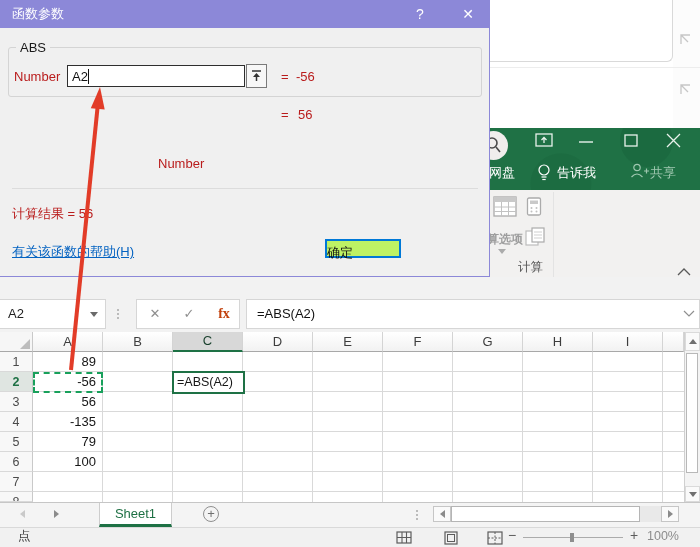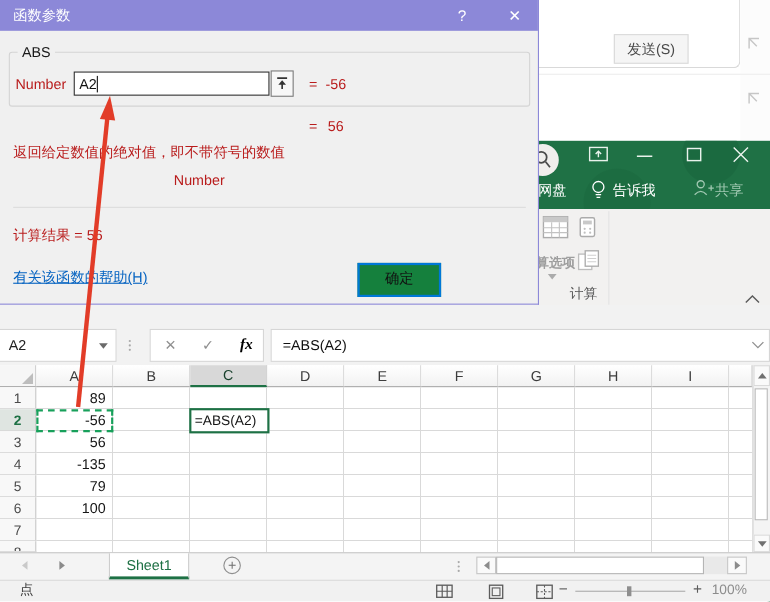--- a/index.html
+++ b/index.html
@@ -19,21 +19,21 @@
   .dimtext{color:#9fc7b0;font-size:13px;}
   
   .ribbon-content{left:486px;top:190px;width:214px;height:98px;background:#f2f1f0;border-bottom:1px solid #d5d5d5;}
   .gray12{font-size:12px;color:#9e9e9e;font-weight:bold;}
   .grp-label{font-size:12.5px;color:#565656;}
   .vsep{width:1px;background:#e3e3e3;}
   
   .fstrip{left:0;top:277px;width:700px;height:55px;background:#f2f2f2;}
   .fbox{background:#fff;border:1px solid #d6d6d6;}
   .gicon{color:#8f8f8f;font-size:13px;text-align:center;}
-  .fx{font-family:"Liberation Serif","DejaVu Serif",serif;font-style:italic;font-weight:700;color:#000000;font-size:14px;text-align:center;}
+  .fx{font-family:"Liberation Serif","DejaVu Serif",serif;font-weight:700;color:#c2410c;font-size:14px;text-align:center;}
   .tri-down{width:0;height:0;border-left:4px solid transparent;border-right:4px solid transparent;border-top:5px solid #6a6a6a;}
   .dotcol div{width:2px;height:2px;border-radius:50%;background:#a9a9a9;margin:2px 0;}
   
   .colhdr{top:332px;width:70px;height:20px;background:linear-gradient(#ffffff,#f2f2f2);border-right:1px solid #d4d4d4;border-bottom:1px solid #a8a8a8;text-align:center;line-height:19px;font-size:13px;color:#3d3d3d;}
   .colhdr.sel{background:#d8d8d8;border-bottom:2px solid #1e7145;color:#173f2b;line-height:18px;}
   .corner{left:0;top:332px;width:33px;height:20px;background:#f6f6f6;border-right:1px solid #c9c9c9;border-bottom:1px solid #a8a8a8;}
   .corner:after{content:"";position:absolute;right:2px;bottom:2px;width:0;height:0;border-left:10px solid transparent;border-bottom:10px solid #bdbdbd;}
   .rowhdr{left:0;width:33px;height:20px;background:#f8f8f8;border-right:1px solid #c9c9c9;border-bottom:1px solid #d9d9d9;text-align:center;line-height:20px;font-size:12.5px;color:#4a4a4a;}
   .rowhdr.sel{background:#dfe5e1;color:#1e7145;font-weight:bold;}
   .gridlines{left:33px;top:352px;width:651px;height:150px;
@@ -63,31 +63,30 @@
   .dlg-title-text{left:12px;top:0;line-height:28px;color:#fff;font-size:13px;}
   .dlg-ctl{top:0;height:28px;line-height:28px;color:#fff;text-align:center;font-size:14px;}
   .groupbox{left:8px;top:47px;width:474px;height:50px;border:1px solid #d4d4d4;border-radius:3px;}
   .grouplabel{left:16px;top:40px;background:#f0f0f0;padding:0 4px;font-size:13px;color:#1a1a1a;}
   .arginput{left:67px;top:65px;width:178px;height:22px;border:1px solid #2e2e2e;background:#fff;font-size:13px;padding:0 0 0 4px;font-family:inherit;color:#111;}
   .caret{left:88px;top:69px;width:1px;height:15px;background:#111;}
   .collapse-btn{left:246px;top:64px;width:21px;height:24px;background:#f7f7f7;border:1px solid #7a7a7a;display:flex;align-items:center;justify-content:center;}
   .dtext{font-size:13px;color:#b91c1c;}
   .dsep{left:12px;top:188px;width:466px;height:1px;background:#dcdcdc;}
   .dlink{left:12px;top:243px;font-size:13px;color:#0563c1;text-decoration:underline;}
-  .okbtn{left:325px;top:239px;width:76px;height:31px;background:#15803d;border:2px solid #0078d7;text-align:center;line-height:23px;font-size:13px;color:#111;}
+  .okbtn{left:325px;top:239px;width:76px;height:19px;background:#bef264;border:2px solid #0078d7;text-align:left;line-height:23px;font-size:13px;color:#111;}
   .cancelbtn{left:409px;top:239px;width:74px;height:27px;background:#fbfbfb;border:1px solid #a9a9a9;text-align:center;line-height:25px;font-size:13px;color:#111;}
   .arrow-layer{left:0;top:0;width:700px;height:547px;z-index:60;pointer-events:none;}
 </style>
 </head>
 <body>
 
 <div id="screen">
 
   <div class="abs tr-panel"></div>
-  <div class="abs send-btn">发送(S)</div>
   <div class="abs tr-strip"></div>
   <svg class="abs" style="left:679px;top:33px;" width="13" height="13">
       <path d="M2,11 V2 H11 M2.5,2.5 L9,9" stroke="#c6c6c6" stroke-width="1.3" fill="none"></path>
     </svg>
   <svg class="abs" style="left:679px;top:83px;" width="13" height="13">
       <path d="M2,11 V2 H11 M2.5,2.5 L9,9" stroke="#c6c6c6" stroke-width="1.3" fill="none"></path>
     </svg>
   <div class="abs hline"></div>
 
   <div class="abs greenbar"></div>
@@ -267,21 +266,20 @@
       <svg width="13" height="14">
           <path d="M2,2 H11" stroke="#333" stroke-width="1.5"></path>
           <path d="M6.5,12 V6.5" stroke="#333" stroke-width="1.5"></path>
           <path d="M6.5,4 L3,8 H10 Z" fill="#333"></path>
         </svg>
     </div>
     <div class="abs dtext" style="left:281px;top:69px;">=</div>
     <div class="abs dtext" style="left:296px;top:69px;">-56</div>
     <div class="abs dtext" style="left:281px;top:107px;">=</div>
     <div class="abs dtext" style="left:298px;top:107px;">56</div>
-    <div class="abs dtext" style="left:12px;top:130px;">返回给定数值的绝对值，即不带符号的数值</div>
     <div class="abs dtext" style="left:158px;top:156px;">Number</div>
     <div class="abs dsep"></div>
     <div class="abs dtext" style="left:12px;top:205px;">计算结果 =  56</div>
     <a class="abs dlink">有关该函数的帮助(H)</a>
     <div class="abs okbtn">确定</div>
   </div>
 
   <svg class="abs arrow-layer" viewBox="0 0 700 547">
     <line x1="71" y1="370" x2="97.7" y2="106" stroke="#e23c28" stroke-width="4"></line>
     <polygon points="100,87 104.7,109.6 90.8,108.2" fill="#e23c28"></polygon>

